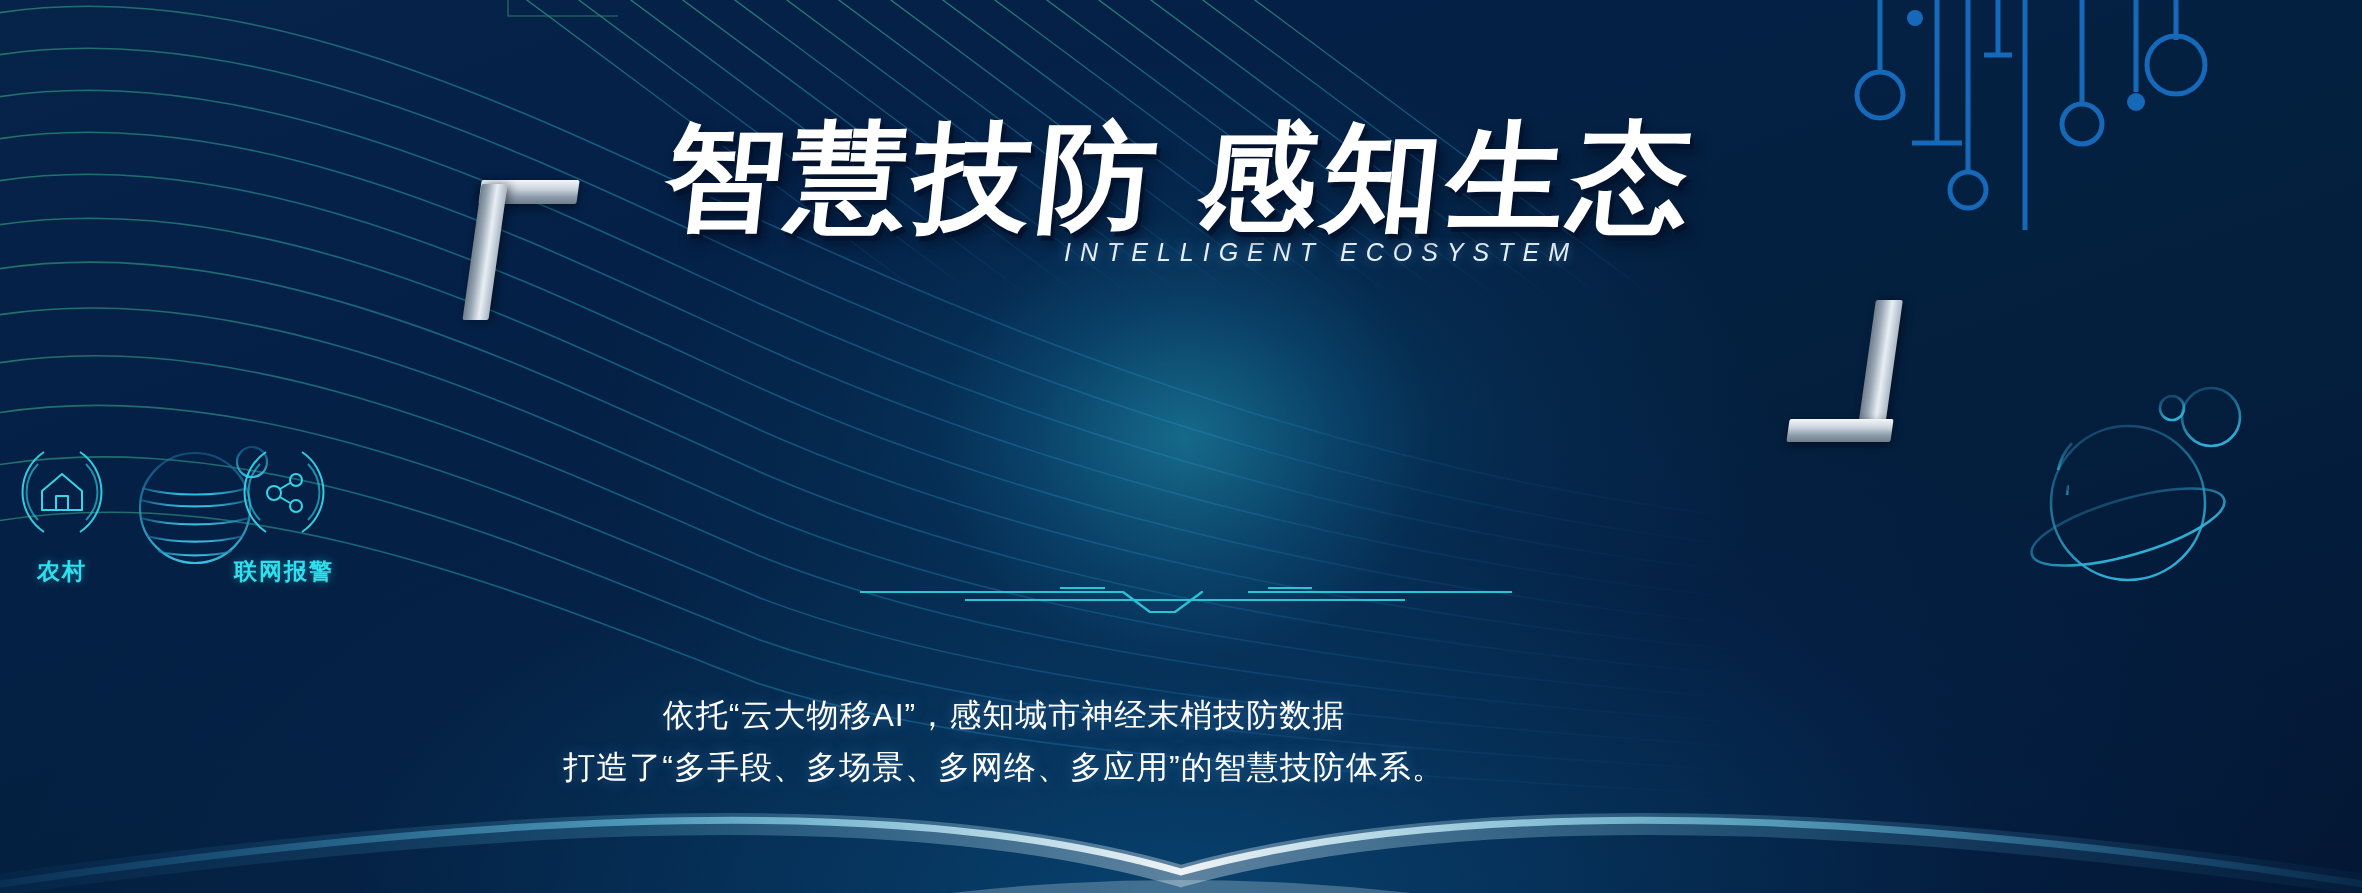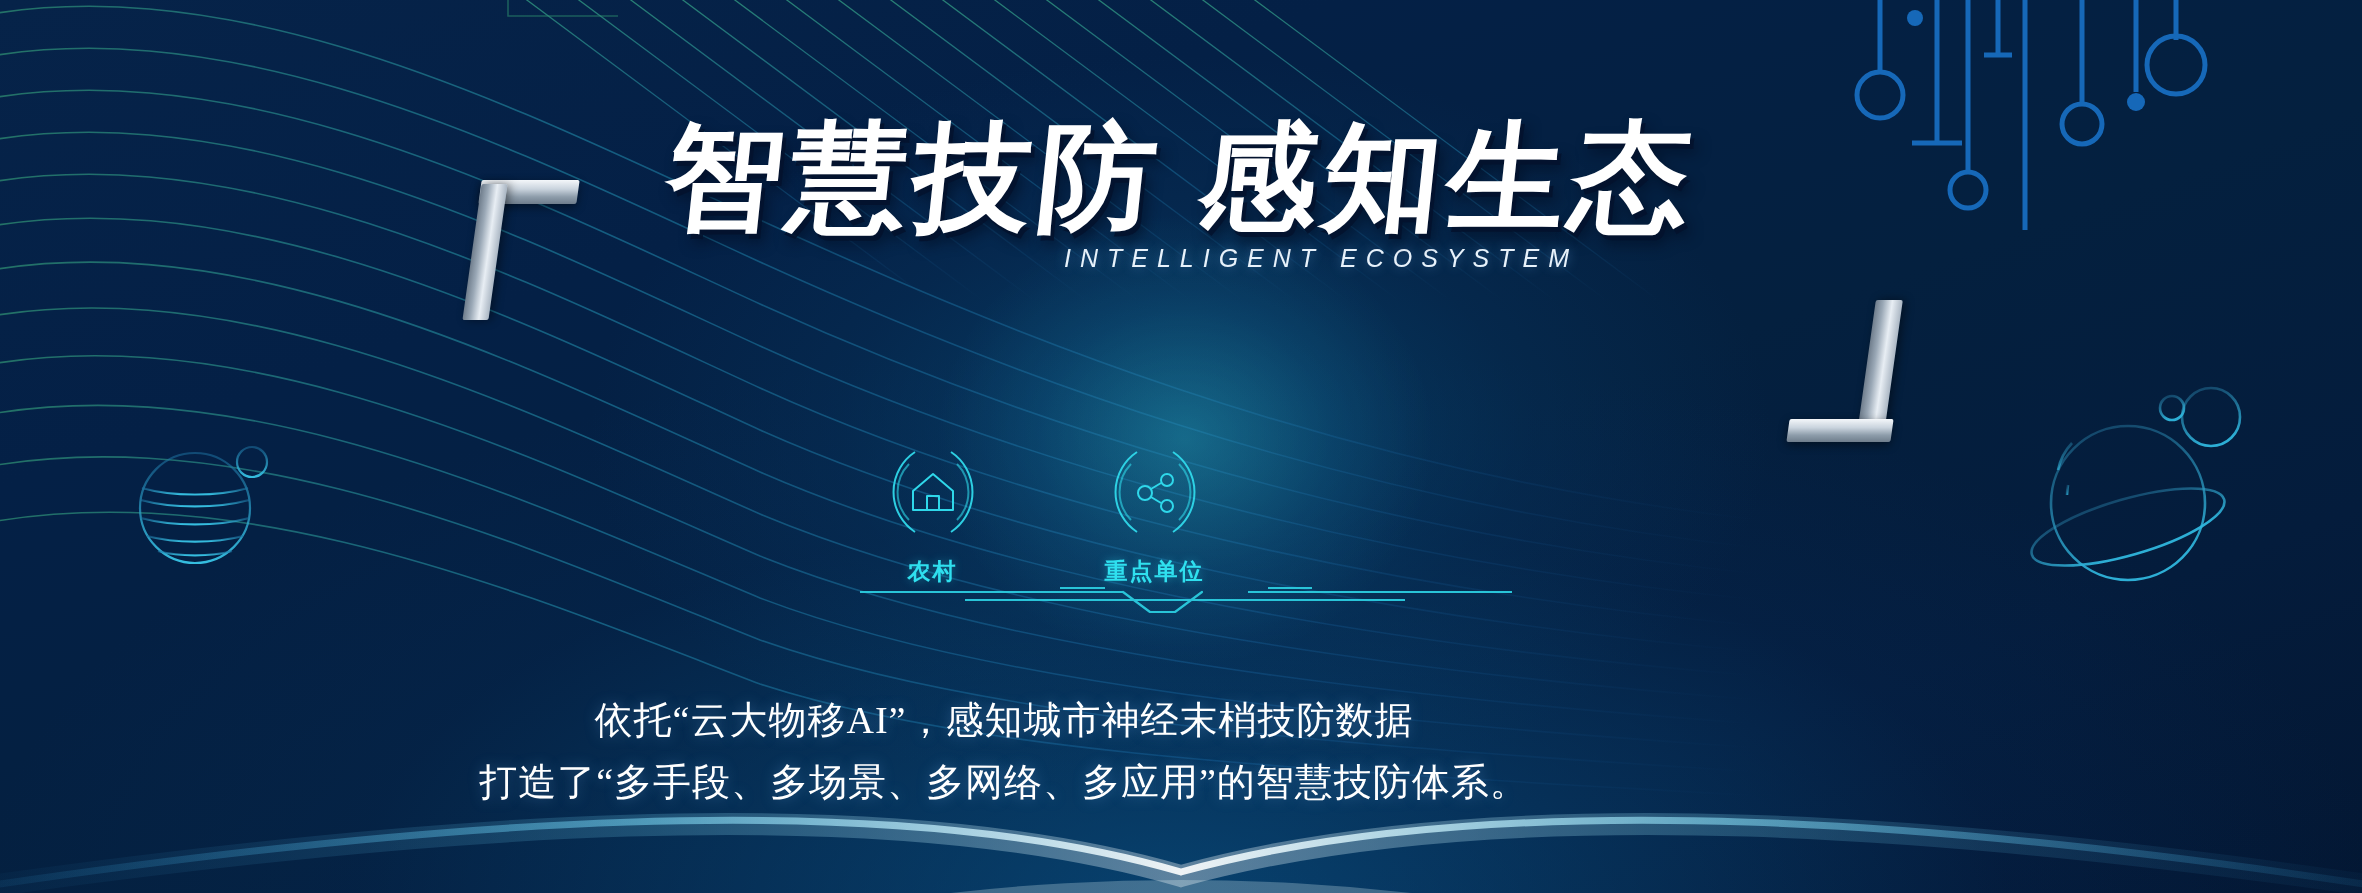--- a/index.html
+++ b/index.html
@@ -27,21 +27,21 @@
     letter-spacing:6px;
     color:#ffffff;
     transform:skewX(-6deg);
     text-shadow:
       4px 5px 0 rgba(3,18,45,0.85),
       7px 9px 14px rgba(2,12,32,0.65);
     white-space:nowrap;
   }
   #mainTitle .gap{display:inline-block;width:38px;}
   #subTitle{
-    margin-top:8px;
+    margin-top:2px;
     text-align:center;
     font-size:25px;
     letter-spacing:9px;
     font-style:italic;
     font-weight:300;
     color:#e8f2fb;
     text-shadow:0 0 12px rgba(120,190,255,0.45);
     padding-left:280px;
   }
 
@@ -59,40 +59,40 @@
   #bracketTL{left:472px;top:180px;width:106px;height:140px;}
   #bracketTL .h{left:8px;top:0;width:98px;height:24px;transform:skewX(-8deg);}
   #bracketTL .v{left:0px;top:4px;width:26px;height:136px;transform:skewX(-8deg);}
   #bracketBR{left:1782px;top:300px;width:112px;height:142px;}
   #bracketBR .v{right:0px;top:0px;width:27px;height:126px;transform:skewX(-8deg);}
   #bracketBR .h{right:2px;bottom:0;width:104px;height:23px;transform:skewX(-8deg);}
 
   
   #iconRow{
     position:absolute;left:0;top:438px;width:2087px;
-    display:flex;justify-content:center;align-items:flex-start;gap:98px;
+    display:flex;align-items:flex-start;gap:98px;
   }
   .icon-item{width:124px;text-align:center;}
   .icon-ring{width:108px;height:108px;margin:0 auto;position:relative;}
   .icon-ring svg{display:block;}
   .icon-label{
     margin-top:10px;font-size:23px;letter-spacing:2px;color:#2fe0ef;
     font-family:"DejaVu Sans","Liberation Sans",sans-serif;font-weight:bold;
     text-shadow:0 0 10px rgba(40,200,225,0.45);
   }
 
   
   #divider{position:absolute;left:0;top:580px;width:2362px;height:44px;}
 
   
   #bottomCopy{
     position:absolute;left:0;top:690px;width:2008px;text-align:center;
     color:#ffffff;
-    font-family:Liberation Serif, serif;
-    font-size:38px;line-height:1.62;letter-spacing:1px;
+    font-family:Liberation Sans, sans-serif;
+    font-size:32px;line-height:1.62;letter-spacing:1px;
     text-shadow:0 0 14px rgba(120,190,255,0.35);
   }
   #bottomCopy div{white-space:nowrap;}
 </style>
 </head>
 <body>
 
 <div id="stage">
 
   <svg class="lyr" viewBox="0 0 2362 893" preserveAspectRatio="none">
@@ -247,21 +247,21 @@
           <path d="M72,14 A48 48 0 0 1 72,94" stroke-opacity="0.95"></path>
           <path d="M30,26 A40 40 0 0 0 30,82" stroke-opacity="0.6"></path>
           <path d="M78,26 A40 40 0 0 1 78,82" stroke-opacity="0.6"></path>
           <circle cx="66" cy="42" r="6"></circle>
           <circle cx="66" cy="68" r="6"></circle>
           <circle cx="44" cy="55" r="7"></circle>
           <line x1="50" y1="51" x2="60" y2="45"></line>
           <line x1="50" y1="59" x2="60" y2="65"></line>
         </svg>
       </div>
-      <div class="icon-label">重点单位</div>
+      <div class="icon-label">联网报警</div>
     </div>
   </div>
 
   <svg id="divider" viewBox="0 0 2362 44" preserveAspectRatio="none">
     <g stroke="#29c4d8" stroke-width="2.2" fill="none">
       <line x1="860" y1="12" x2="1123" y2="12"></line>
       <line x1="1248" y1="12" x2="1512" y2="12"></line>
       <line x1="1060" y1="8" x2="1105" y2="8"></line>
       <line x1="1268" y1="8" x2="1312" y2="8"></line>
       <path d="M1123,12 L1150,32 L1175,32 L1202,12" stroke-linejoin="round" stroke-linecap="round"></path>

